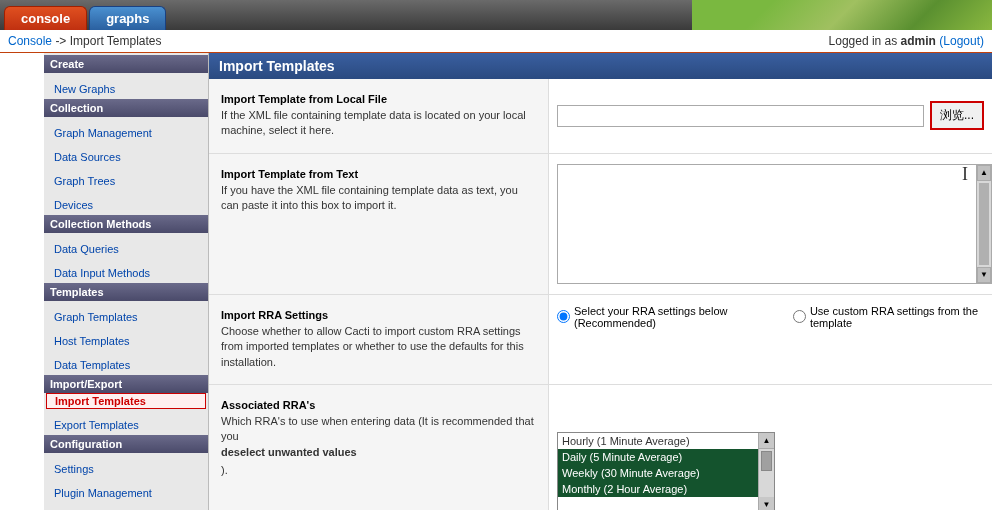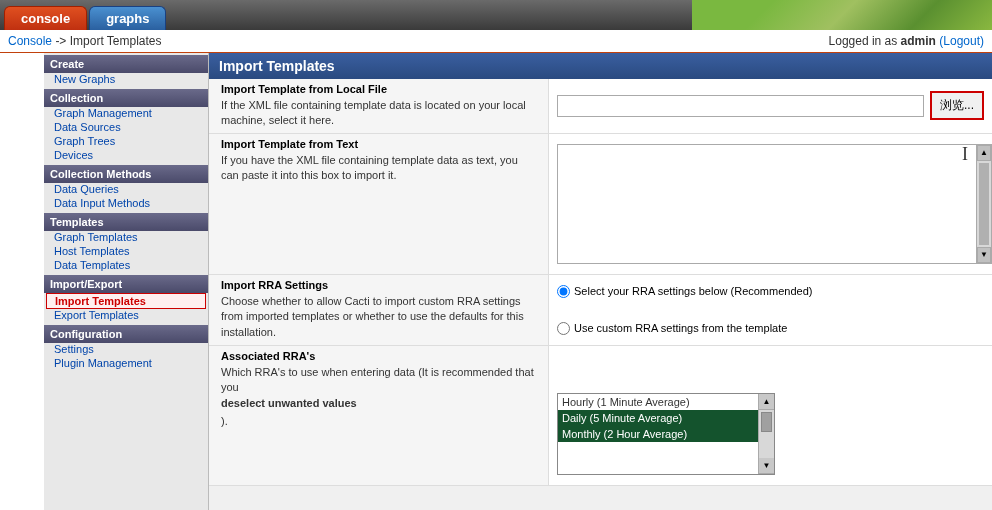--- a/index.html
+++ b/index.html
@@ -73,21 +73,21 @@
     .sidebar-section-header {
       background: linear-gradient(to bottom, #6a6a8a, #4a4a6a);
       color: white;
       font-weight: bold;
       font-size: 11px;
       padding: 3px 6px;
       margin-top: 2px;
     }
     .sidebar-item {
       display: block;
-      padding: 0 6px 2px 10px;
+      padding: 10px 6px 2px 10px;
       color: #0044aa;
       text-decoration: none;
       font-size: 11px;
       cursor: pointer;
     }
     .sidebar-item.active {
       color: #cc0000;
       font-weight: bold;
       border: 1px solid #cc0000;
       background: #fff0f0;
@@ -114,21 +114,21 @@
 
     
     .form-row {
       display: flex;
       border-bottom: 1px solid #ddd;
       background: #fff;
     }
     .form-label-col {
       width: 340px;
       flex-shrink: 0;
-      padding: 4px 12px;
+      padding: 14px 12px;
       background: #f5f5f5;
       border-right: 1px solid #ddd;
     }
     .form-label-col strong {
       display: block;
       font-size: 11px;
       font-weight: bold;
       margin-bottom: 3px;
     }
     .form-label-col p {
@@ -172,21 +172,21 @@
     .template-textarea {
       width: 100%;
       height: 120px;
       border: 1px solid #aaa;
       font-size: 11px;
       resize: none;
     }
 
     
     .rra-settings-row .form-control-col {
-      flex-direction: column;
+      flex-direction: row;
       gap: 24px;
     }
     .radio-option {
       display: flex;
       align-items: center;
       gap: 4px;
       font-size: 11px;
     }
 
     
@@ -417,20 +417,21 @@
       <div class="form-row associated-row">
         <div class="form-label-col">
           <strong>Associated RRA's</strong>
           <p>Which RRA's to use when entering data (It is recommended that you <strong>deselect unwanted values</strong>).</p>
         </div>
         <div class="form-control-col">
           <div class="rra-list-wrapper">
             <div class="rra-listbox">
               <div class="rra-option">Hourly (1 Minute Average)</div>
               <div class="rra-option selected">Daily (5 Minute Average)</div>
+              <div class="rra-option selected">Weekly (30 Minute Average)</div>
               <div class="rra-option selected">Monthly (2 Hour Average)</div>
             </div>
             <div class="list-vscroll">
               <div class="list-scroll-up">▲</div>
               <div class="list-scroll-track">
                 <div class="list-scroll-thumb"></div>
               </div>
               <div class="list-scroll-down">▼</div>
             </div>
           </div>

